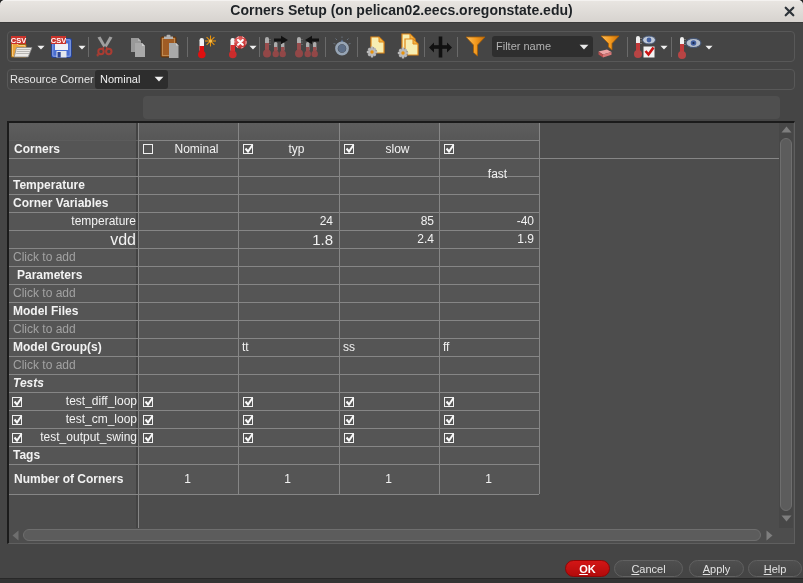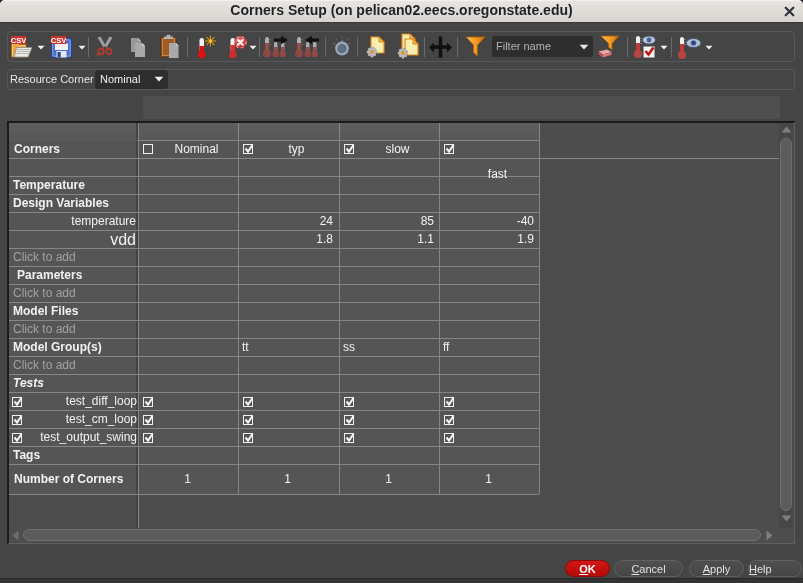--- a/index.html
+++ b/index.html
@@ -269,28 +269,28 @@
 <svg style="left:343px;top:142px" width="14" height="14" viewBox="0 0 14 14">
     <path d="M3.5 6.5 L6 9.5 L10.5 3" stroke="#f8f8f8" stroke-width="2" fill="none"></path>
   </svg>
 <div style="position:absolute;left:356px;top:141px;width:83px;height:17px;line-height:17px;font-size:12px;color:#f2f2f2;overflow:hidden;text-align:center;">slow</div>
 <div style="position:absolute;left:444px;top:144px;width:8px;height:8px;border:1.5px solid #f0f0f0;background:none;"></div>
 <svg style="left:443px;top:142px" width="14" height="14" viewBox="0 0 14 14">
     <path d="M3.5 6.5 L6 9.5 L10.5 3" stroke="#f8f8f8" stroke-width="2" fill="none"></path>
   </svg>
 <div style="position:absolute;left:456px;top:141px;width:83px;height:17px;line-height:17px;font-size:12px;color:#f2f2f2;overflow:hidden;text-align:center;margin-top:25px;">fast</div>
 <div style="position:absolute;left:9px;top:177px;width:129px;height:17px;line-height:17px;font-size:12px;color:#f2f2f2;overflow:hidden;font-weight:bold;padding-left:4px;box-sizing:border-box;">Temperature</div>
-<div style="position:absolute;left:9px;top:195px;width:129px;height:17px;line-height:17px;font-size:12px;color:#f2f2f2;overflow:hidden;font-weight:bold;padding-left:4px;box-sizing:border-box;">Design Variables</div>
+<div style="position:absolute;left:9px;top:195px;width:129px;height:17px;line-height:17px;font-size:12px;color:#f2f2f2;overflow:hidden;font-weight:bold;padding-left:4px;box-sizing:border-box;">Corner Variables</div>
 <div style="position:absolute;left:9px;top:213px;width:129px;height:17px;line-height:17px;font-size:12px;color:#f2f2f2;overflow:hidden;text-align:right;padding-right:2px;box-sizing:border-box;">temperature</div>
 <div style="position:absolute;left:238px;top:213px;width:99px;height:17px;line-height:17px;font-size:12px;color:#f2f2f2;overflow:hidden;text-align:right;padding-right:4px;box-sizing:border-box;">24</div>
 <div style="position:absolute;left:339px;top:213px;width:99px;height:17px;line-height:17px;font-size:12px;color:#f2f2f2;overflow:hidden;text-align:right;padding-right:4px;box-sizing:border-box;">85</div>
 <div style="position:absolute;left:439px;top:213px;width:99px;height:17px;line-height:17px;font-size:12px;color:#f2f2f2;overflow:hidden;text-align:right;padding-right:4px;box-sizing:border-box;">-40</div>
 <div style="position:absolute;left:9px;top:231px;width:129px;height:17px;line-height:17px;font-size:16px;color:#f2f2f2;overflow:hidden;text-align:right;padding-right:2px;box-sizing:border-box;">vdd</div>
-<div style="position:absolute;left:238px;top:231px;width:99px;height:17px;line-height:17px;font-size:12px;color:#f2f2f2;overflow:hidden;text-align:right;padding-right:4px;box-sizing:border-box;">1.8</div>
-<div style="position:absolute;left:339px;top:231px;width:99px;height:17px;line-height:17px;font-size:12px;color:#f2f2f2;overflow:hidden;text-align:right;padding-right:4px;box-sizing:border-box;">1.1</div>
+<div style="position:absolute;left:238px;top:231px;width:99px;height:17px;line-height:17px;font-size:15px;color:#f2f2f2;overflow:hidden;text-align:right;padding-right:4px;box-sizing:border-box;">1.8</div>
+<div style="position:absolute;left:339px;top:231px;width:99px;height:17px;line-height:17px;font-size:12px;color:#f2f2f2;overflow:hidden;text-align:right;padding-right:4px;box-sizing:border-box;">2.4</div>
 <div style="position:absolute;left:439px;top:231px;width:99px;height:17px;line-height:17px;font-size:12px;color:#f2f2f2;overflow:hidden;text-align:right;padding-right:4px;box-sizing:border-box;">1.9</div>
 <div style="position:absolute;left:9px;top:249px;width:129px;height:17px;line-height:17px;font-size:12px;color:#a2a2a2;overflow:hidden;padding-left:4px;box-sizing:border-box;">Click to add</div>
 <div style="position:absolute;left:9px;top:267px;width:129px;height:17px;line-height:17px;font-size:12px;color:#f2f2f2;overflow:hidden;font-weight:bold;padding-left:8px;box-sizing:border-box;">Parameters</div>
 <div style="position:absolute;left:9px;top:285px;width:129px;height:17px;line-height:17px;font-size:12px;color:#a2a2a2;overflow:hidden;padding-left:4px;box-sizing:border-box;">Click to add</div>
 <div style="position:absolute;left:9px;top:303px;width:129px;height:17px;line-height:17px;font-size:12px;color:#f2f2f2;overflow:hidden;font-weight:bold;padding-left:4px;box-sizing:border-box;">Model Files</div>
 <div style="position:absolute;left:9px;top:321px;width:129px;height:17px;line-height:17px;font-size:12px;color:#a2a2a2;overflow:hidden;padding-left:4px;box-sizing:border-box;">Click to add</div>
 <div style="position:absolute;left:9px;top:339px;width:129px;height:17px;line-height:17px;font-size:12px;color:#f2f2f2;overflow:hidden;font-weight:bold;padding-left:4px;box-sizing:border-box;">Model Group(s)</div>
 <div style="position:absolute;left:238px;top:339px;width:99px;height:17px;line-height:17px;font-size:12px;color:#f2f2f2;overflow:hidden;padding-left:4px;box-sizing:border-box;">tt</div>
 <div style="position:absolute;left:339px;top:339px;width:99px;height:17px;line-height:17px;font-size:12px;color:#f2f2f2;overflow:hidden;padding-left:4px;box-sizing:border-box;">ss</div>
 <div style="position:absolute;left:439px;top:339px;width:99px;height:17px;line-height:17px;font-size:12px;color:#f2f2f2;overflow:hidden;padding-left:4px;box-sizing:border-box;">ff</div>
@@ -376,13 +376,13 @@
 <svg style="left:12px;top:530px" width="7" height="11" viewBox="0 0 7 11">
     <path d="M6.5 0.5 L6.5 10.5 L0.5 5.5 Z" fill="#6e6e6e"></path>
   </svg>
 <div style="position:absolute;left:23px;top:529px;width:738px;height:12px;background:#5c5c5c;border:1px solid #6e6e6e;border-radius:6px;box-sizing:border-box;"></div>
 <svg style="left:766px;top:530px" width="7" height="11" viewBox="0 0 7 11">
     <path d="M0.5 0.5 L0.5 10.5 L6.5 5.5 Z" fill="#7e7e7e"></path>
   </svg>
 <div style="position:absolute;left:565px;top:560px;width:45px;height:17px;border-radius:9px;background:linear-gradient(#d31616,#b30b0b);border:1px solid #8f0606;color:#fff;font-weight:bold;font-size:11px;text-align:center;line-height:16px;box-sizing:border-box;"><u>O</u>K</div>
 <div style="position:absolute;left:614px;top:560px;width:69px;height:17px;border-radius:9px;background:linear-gradient(#4f4f4f,#464646);border:1px solid #616161;color:#e2e2e2;font-size:11px;text-align:center;line-height:16px;box-sizing:border-box;"><u>C</u>ancel</div>
 <div style="position:absolute;left:689px;top:560px;width:55px;height:17px;border-radius:9px;background:linear-gradient(#4f4f4f,#464646);border:1px solid #616161;color:#e2e2e2;font-size:11px;text-align:center;line-height:16px;box-sizing:border-box;"><u>A</u>pply</div>
-<div style="position:absolute;left:748px;top:560px;width:54px;height:17px;border-radius:9px;background:linear-gradient(#4f4f4f,#464646);border:1px solid #616161;color:#e2e2e2;font-size:11px;line-height:16px;box-sizing:border-box;"><u>H</u>elp</div>
+<div style="position:absolute;left:748px;top:560px;width:54px;height:17px;border-radius:9px;background:linear-gradient(#4f4f4f,#464646);border:1px solid #616161;color:#e2e2e2;font-size:11px;text-align:center;line-height:16px;box-sizing:border-box;"><u>H</u>elp</div>
 <div style="position:absolute;left:0;top:578px;width:803px;height:5px;background:#333333;border-top:1px solid #282828;box-sizing:border-box;"></div>
 </body></html>

